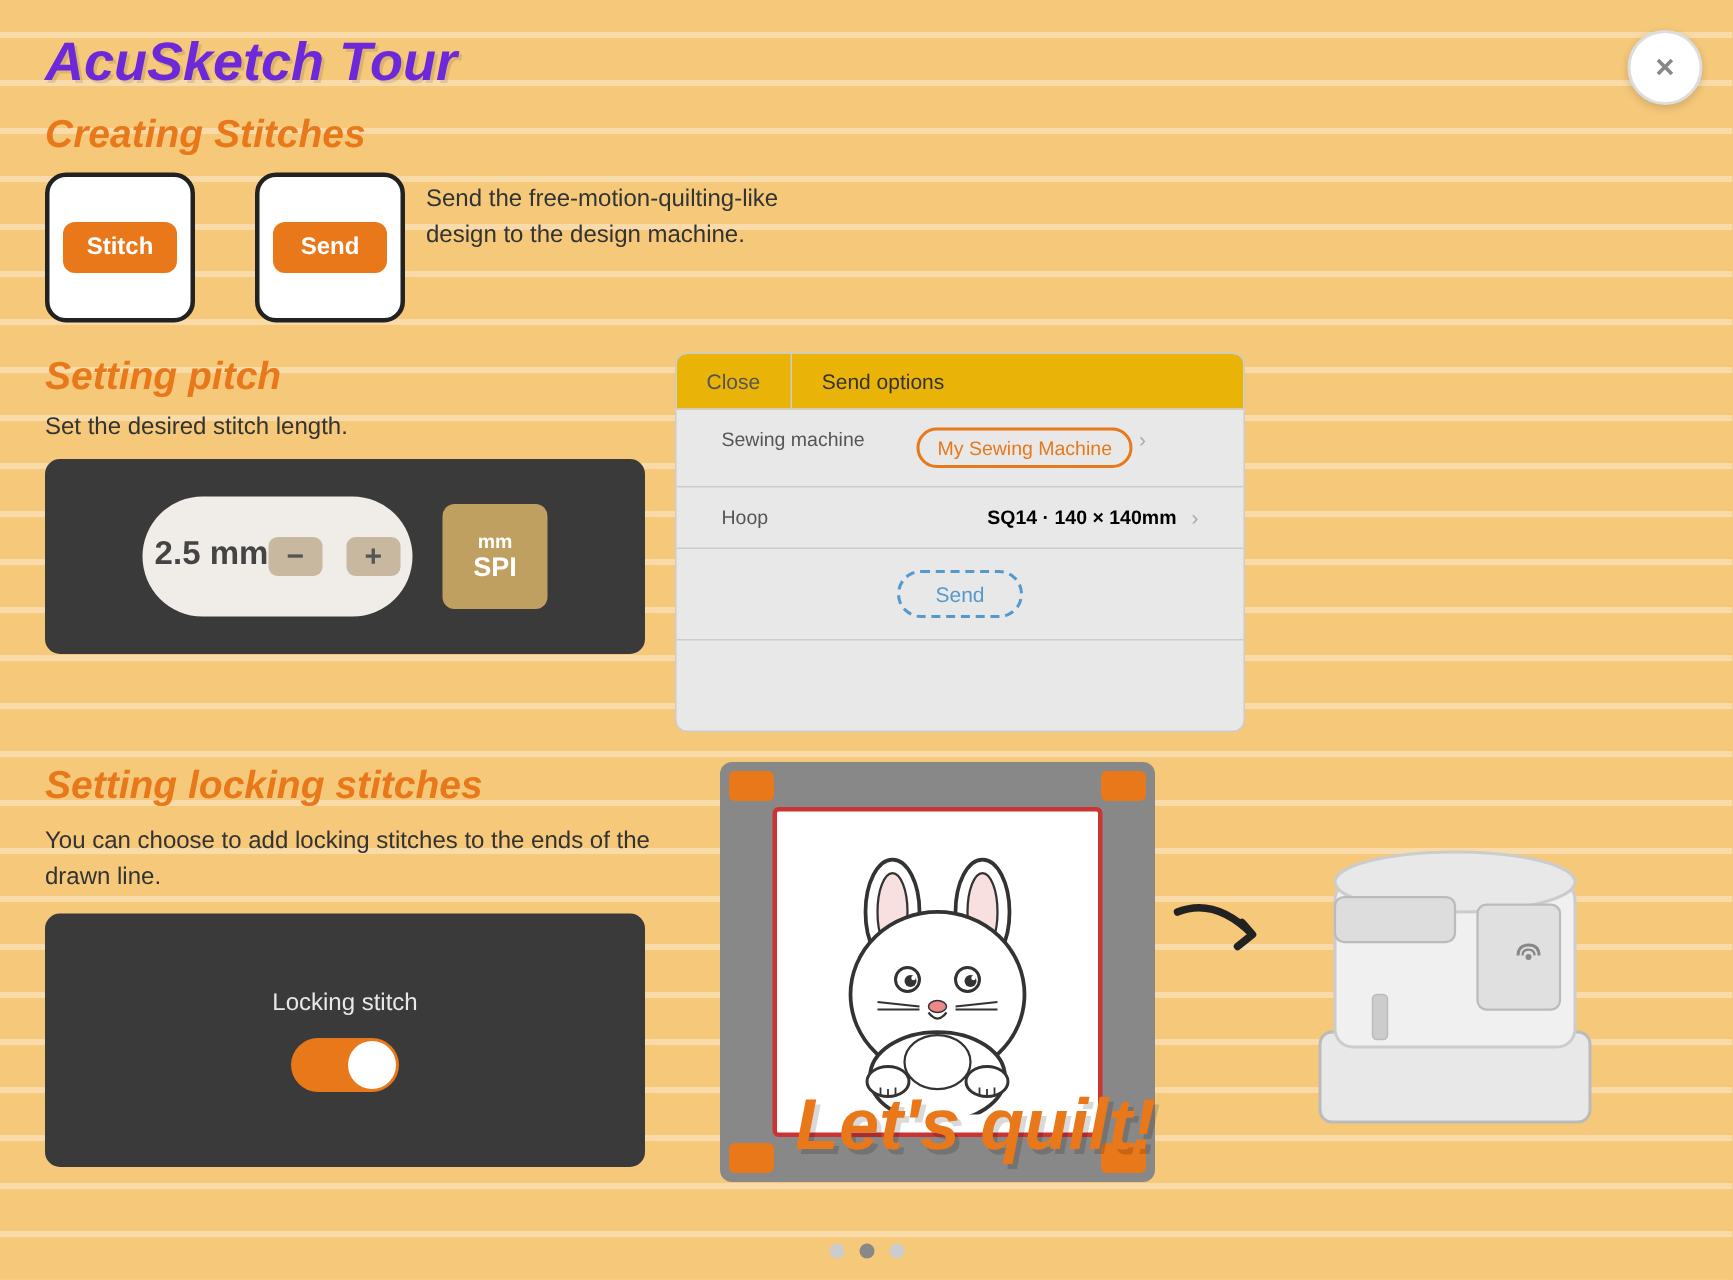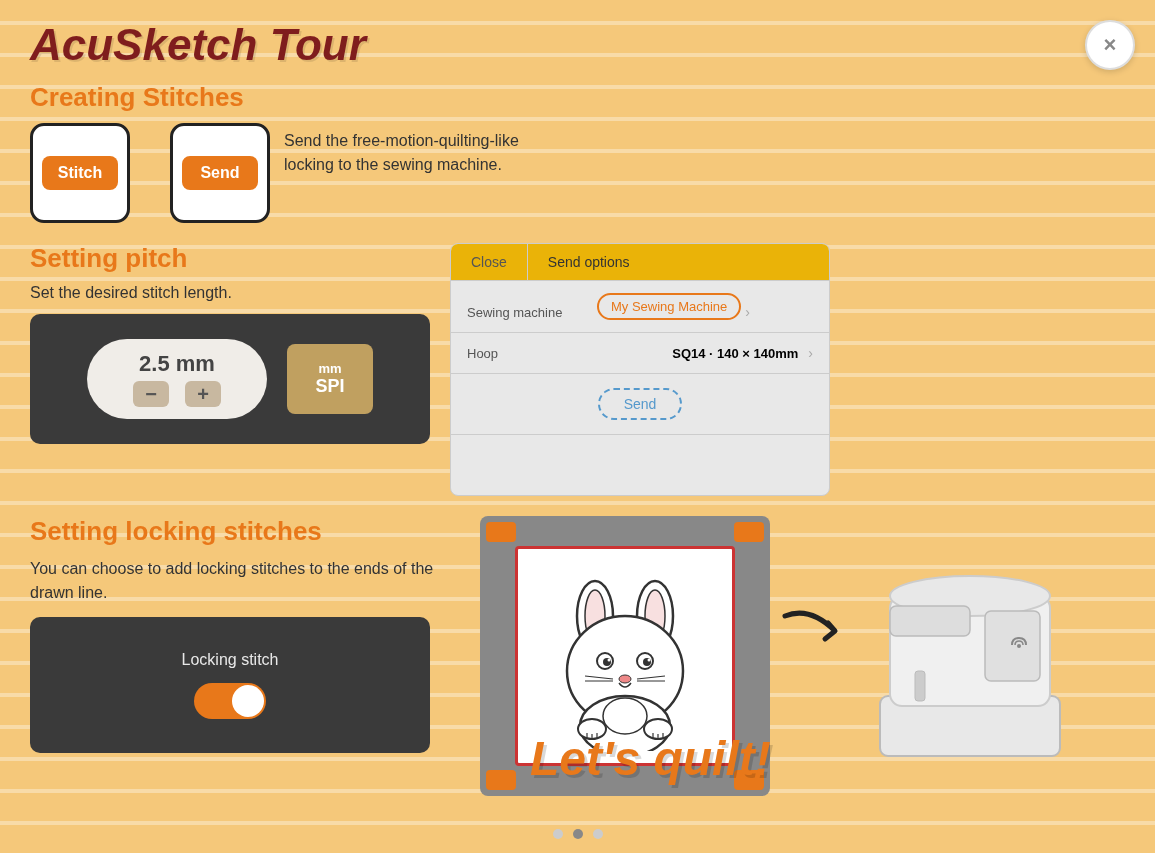--- a/index.html
+++ b/index.html
@@ -30,32 +30,33 @@
     .main-container {
       position: relative;
       width: 1155px;
       height: 853px;
       padding: 20px 30px;
       z-index: 1;
     }
 
     
     .page-title {
-      font-size: 44px;
+      font-size: 36px;
       font-weight: 900;
       font-style: italic;
-      color: #7f1d1d;
+      color: #6d28d9;
       margin-bottom: 12px;
       text-shadow: 2px 2px 0px rgba(0,0,0,0.1);
     }
 
     
     .section-heading {
       font-size: 26px;
       font-weight: 900;
+      font-style: italic;
       color: #e8781a;
       margin-bottom: 10px;
     }
 
     
     .creating-stitches-section {
       display: flex;
       gap: 40px;
       margin-bottom: 20px;
     }
@@ -135,21 +136,21 @@
       gap: 20px;
       position: relative;
     }
 
     .pitch-oval {
       background: #f0ede8;
       border-radius: 50px;
       width: 180px;
       height: 80px;
       display: flex;
-      flex-direction: column;
+      flex-direction: row;
       align-items: center;
       justify-content: center;
     }
 
     .pitch-value {
       font-size: 22px;
       font-weight: bold;
       color: #444;
       margin-bottom: 4px;
     }
@@ -170,21 +171,21 @@
       color: #555;
       cursor: pointer;
       display: flex;
       align-items: center;
       justify-content: center;
     }
 
     .mm-spi-box {
       background: #c0a060;
       border-radius: 8px;
-      width: 86px;
+      width: 70px;
       height: 70px;
       display: flex;
       flex-direction: column;
       align-items: center;
       justify-content: center;
       color: white;
       font-weight: bold;
     }
 
     .mm-label { font-size: 13px; }
@@ -214,22 +215,22 @@
 
     .panel-header-title {
       padding: 10px 20px;
       font-size: 14px;
       color: #333;
       font-weight: 500;
     }
 
     .panel-row {
       display: flex;
-      align-items: flex-end;
-      padding: 12px 16px;
+      align-items: flex-start;
+      padding: 12px 30px;
       border-bottom: 1px solid #ccc;
     }
 
     .panel-label {
       font-size: 13px;
       color: #555;
       width: 130px;
     }
 
     .panel-value {
@@ -290,21 +291,21 @@
       color: #333;
       margin-bottom: 12px;
       line-height: 1.5;
     }
 
     .locking-display {
       background: #3a3a3a;
       border-radius: 10px;
       padding: 20px;
       width: 400px;
-      height: 136px;
+      height: 169px;
       display: flex;
       align-items: center;
       justify-content: center;
       flex-direction: column;
       gap: 14px;
     }
 
     .locking-label-text {
       color: #e8e8e8;
       font-size: 16px;
@@ -483,21 +484,21 @@
       <div class="stitch-card">
         <div class="button-box">
           <button class="stitch-btn">Stitch</button>
         </div>
       </div>
 
       <div class="stitch-card">
         <div class="button-box">
           <button class="send-btn">Send</button>
         </div>
-        <p class="card-text">Send the free-motion-quilting-like locking to the sewing machine.</p>
+        <p class="card-text">Send the free-motion-quilting-like design to the design machine.</p>
       </div>
     </div>
   </div>
 
   <div class="middle-section">
 
     <div class="pitch-section">
       <h2 class="section-heading">Setting pitch</h2>
       <p class="pitch-desc">Set the desired stitch length.</p>
 

